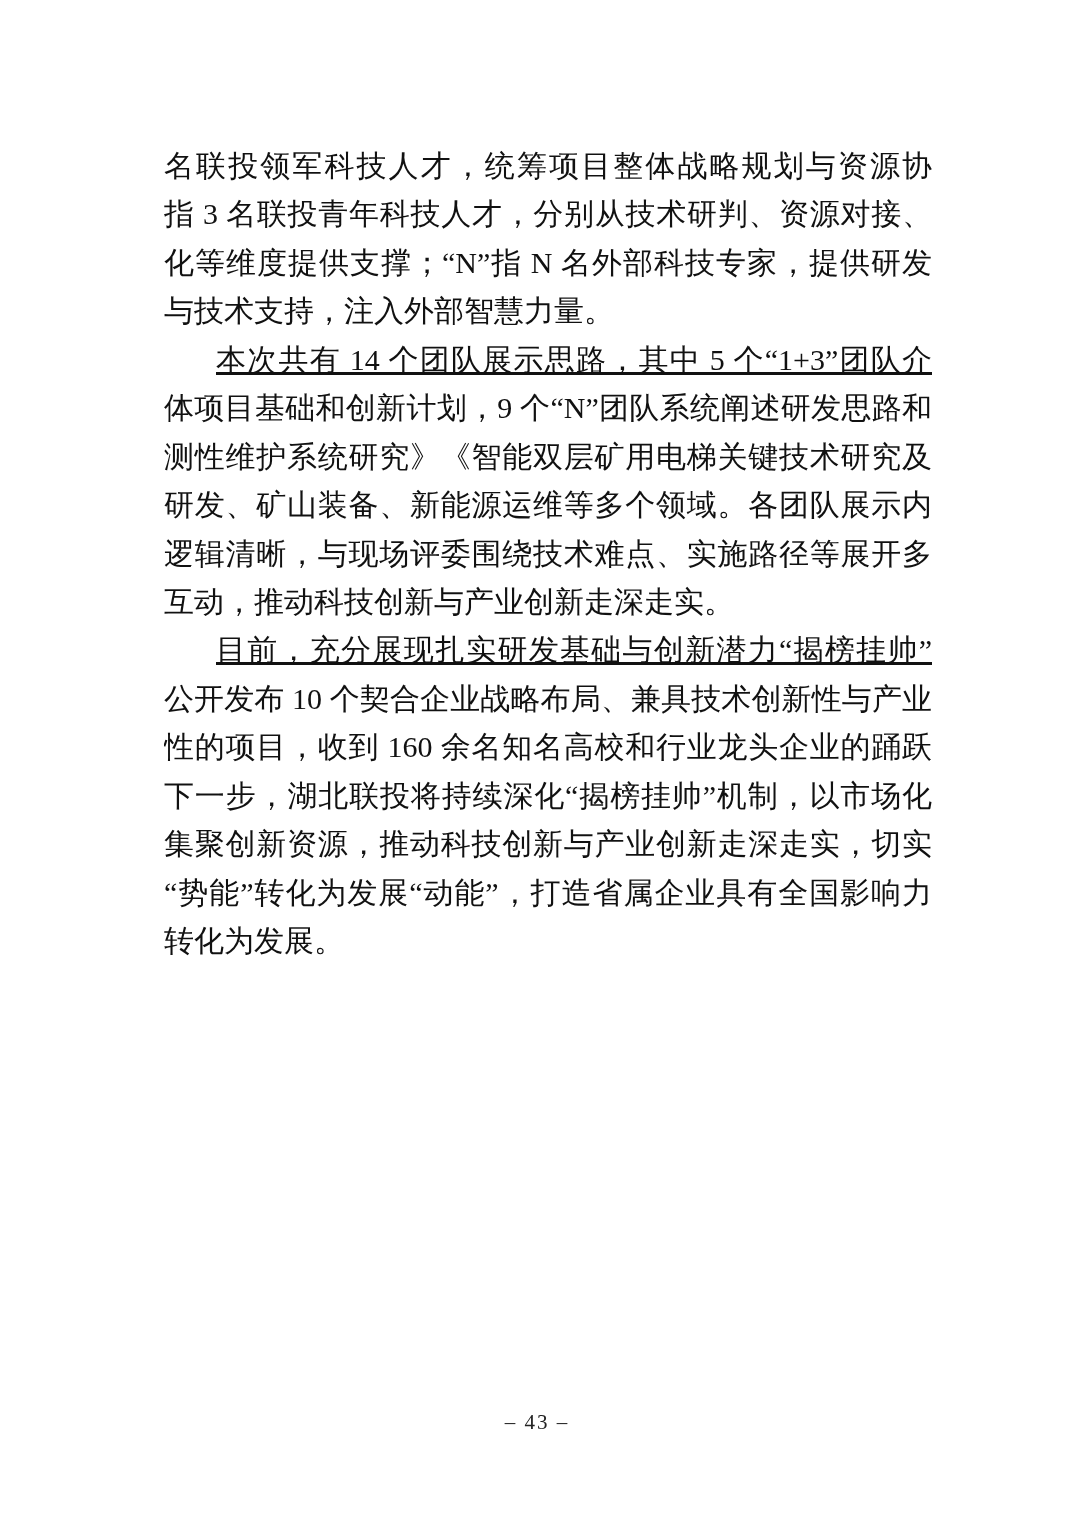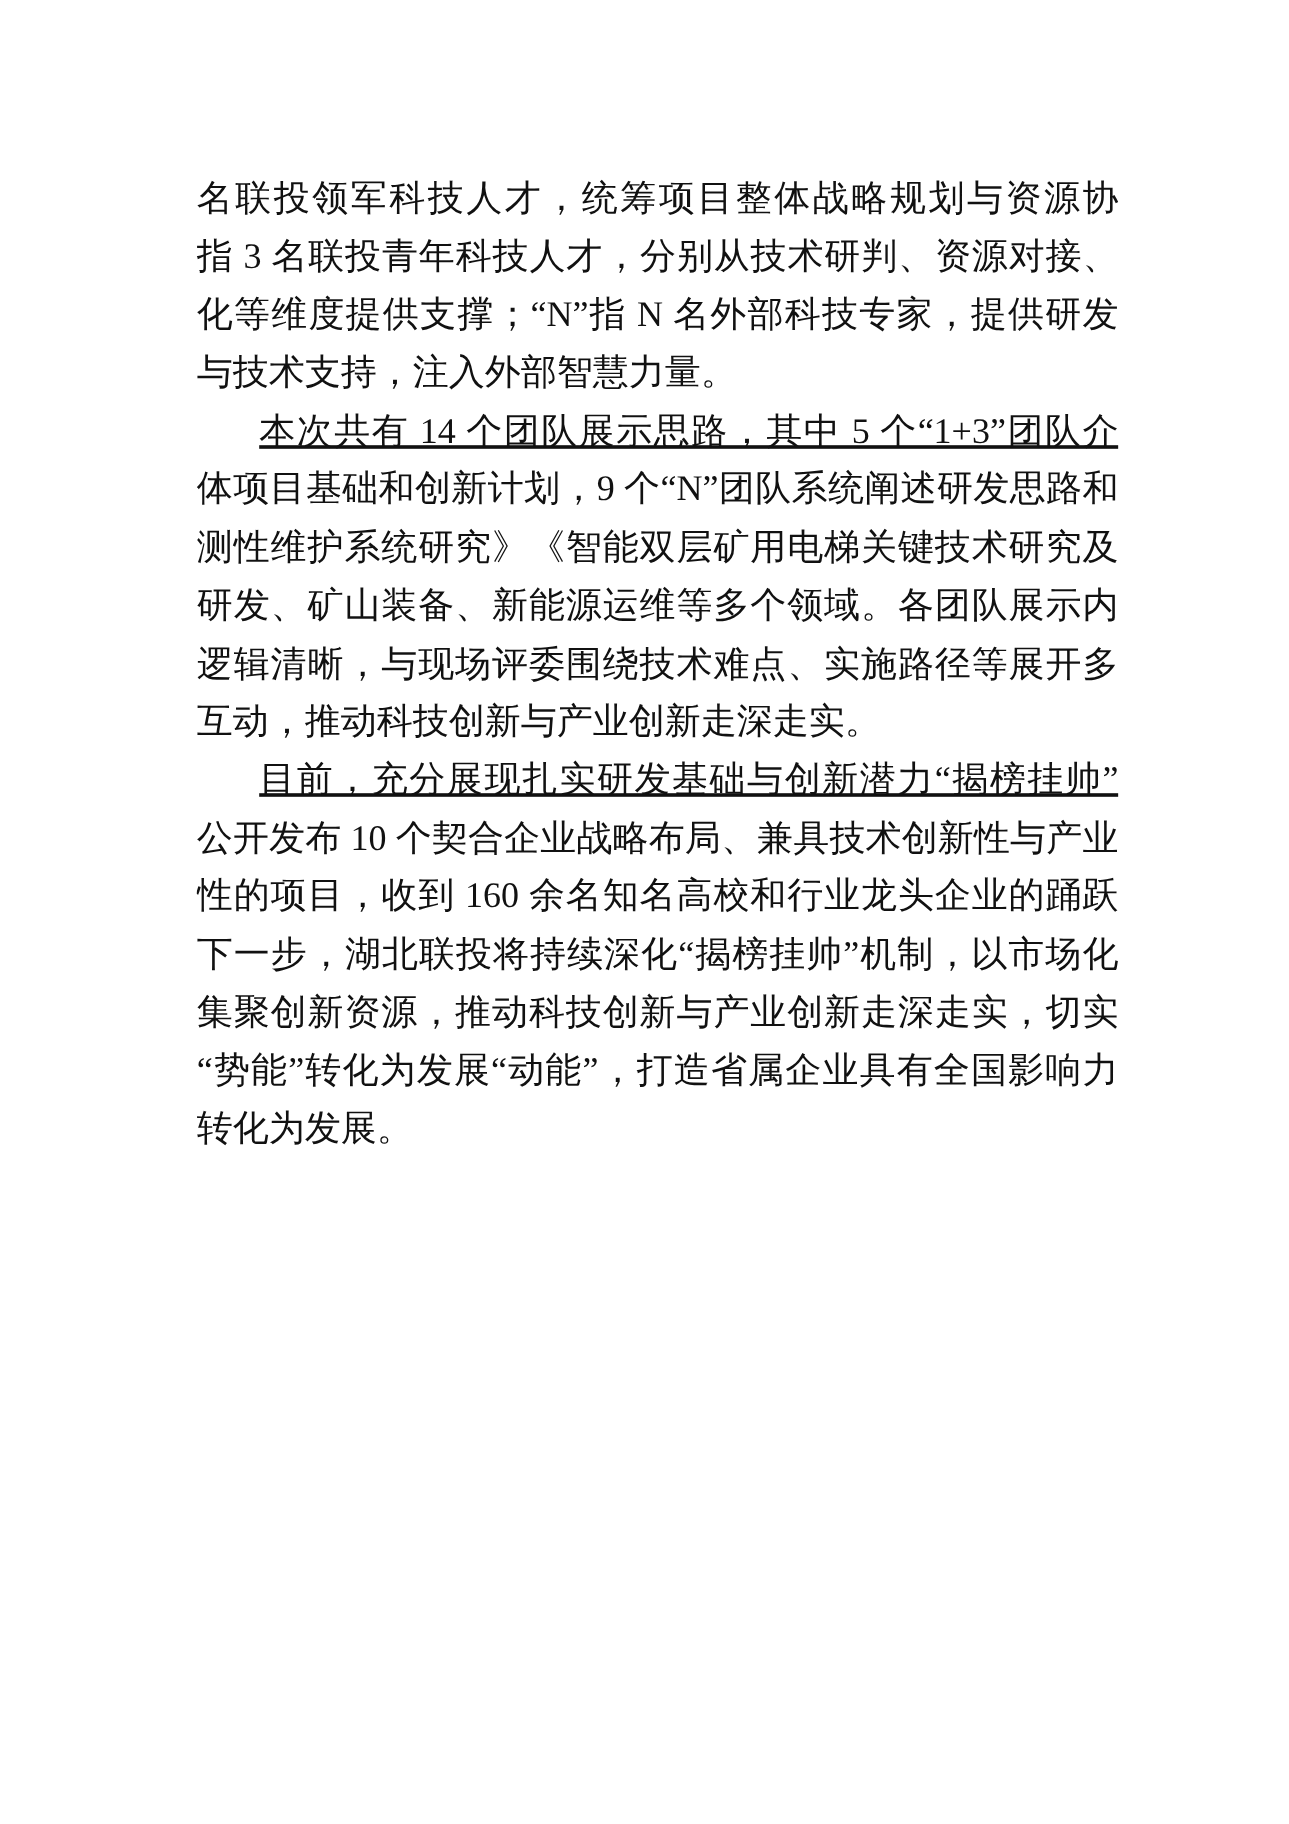--- a/index.html
+++ b/index.html
@@ -65,13 +65,16 @@
       <div class="line">逻辑清晰，与现场评委围绕技术难点、实施路径等展开多轮深入</div>
       <div class="line para-last">互动，推动科技创新与产业创新走深走实。</div>
       <div class="line indent">目前，充分展现扎实研发基础与创新潜力“揭榜挂帅”工作，</div>
       <div class="line">公开发布 10 个契合企业战略布局、兼具技术创新性与产业落地</div>
       <div class="line">性的项目，收到 160 余名知名高校和行业龙头企业的踊跃响应。</div>
       <div class="line">下一步，湖北联投将持续深化“揭榜挂帅”机制，以市场化思维</div>
       <div class="line">集聚创新资源，推动科技创新与产业创新走深走实，切实将科创</div>
       <div class="line">“势能”转化为发展“动能”，打造省属企业具有全国影响力的</div>
       <div class="line para-last">转化为发展。</div>
     </div>
+  <div class="footer">
+    <span>– 43 –</span>
+  </div>
 </div>
 
 </body></html>

